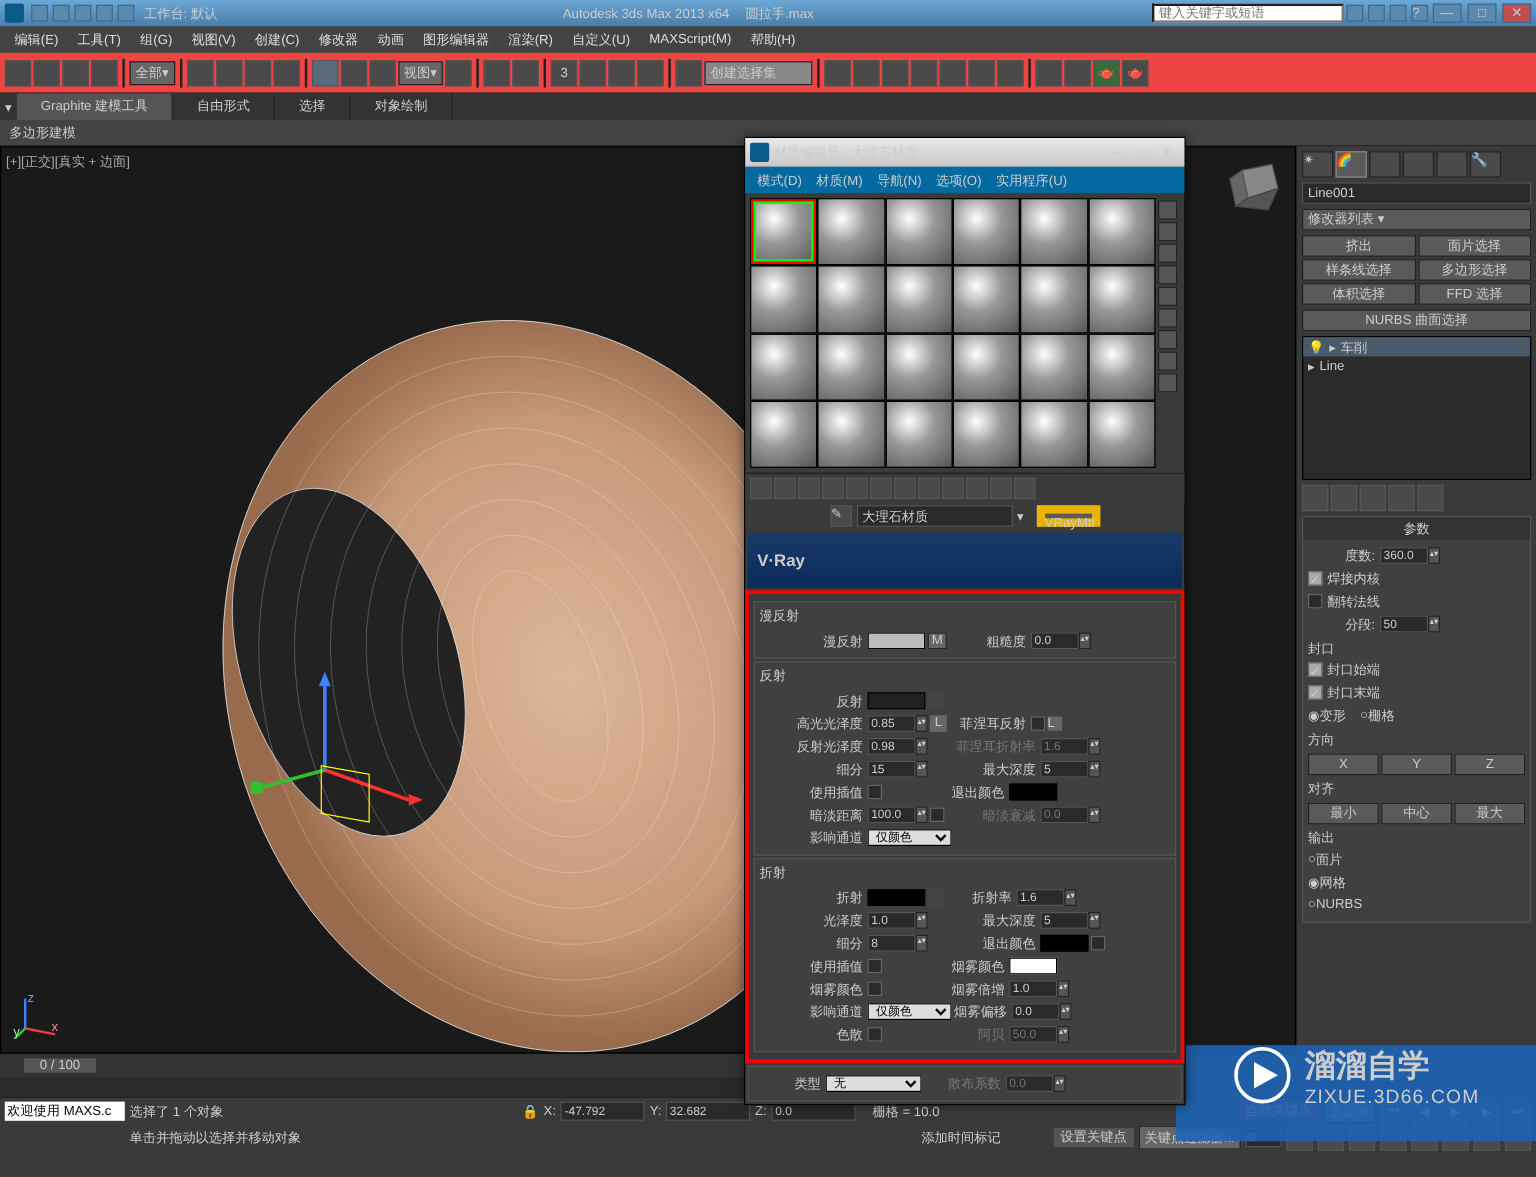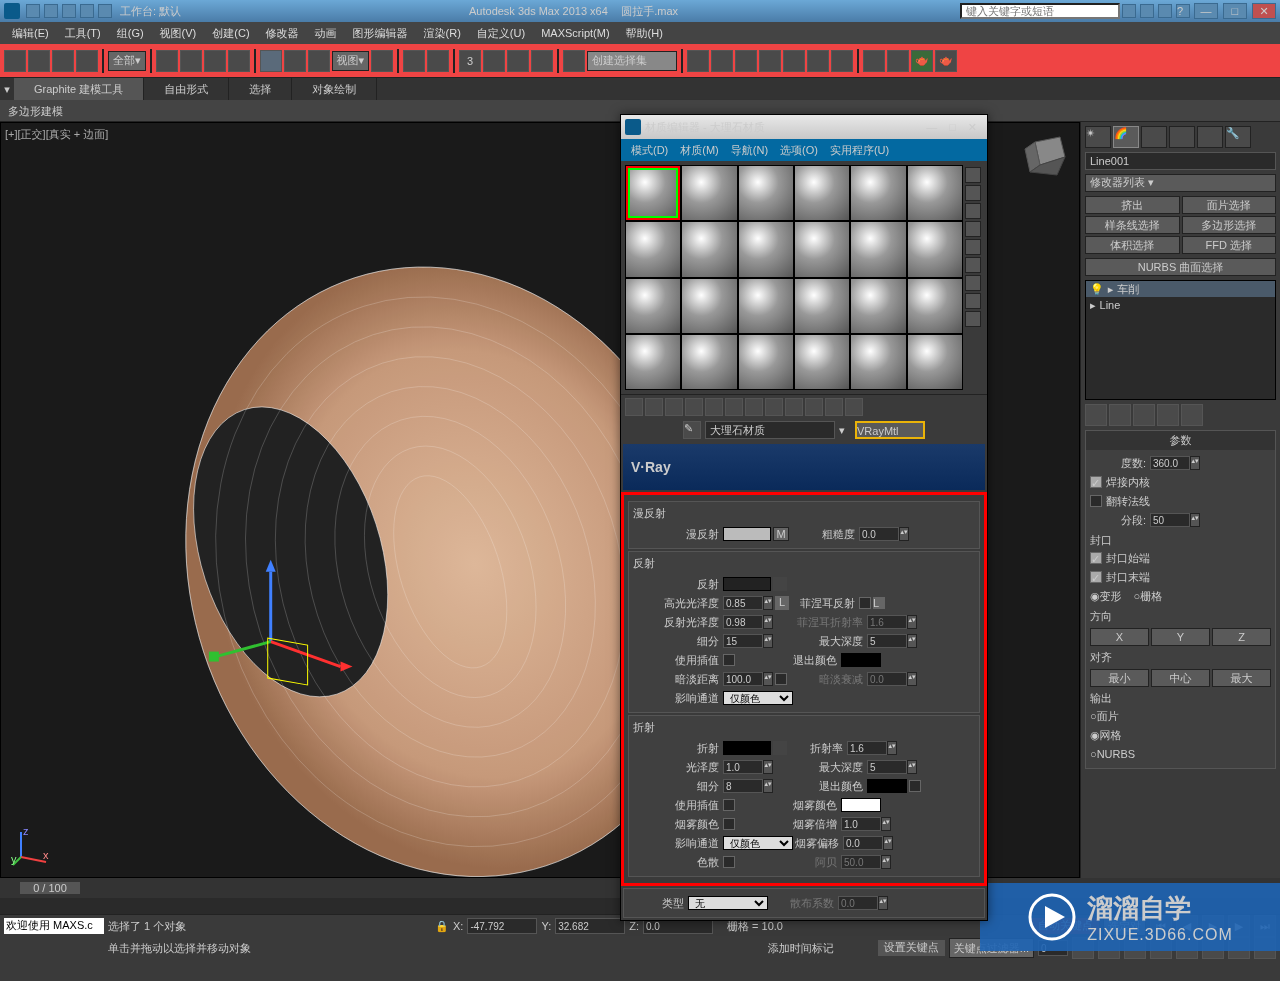--- a/index.html
+++ b/index.html
@@ -33,21 +33,21 @@
 .matdialog .samplegrid{display:flex;padding:4px;}
 .samplegrid .balls{flex:1;display:grid;grid-template-columns:repeat(6,1fr);gap:0;}
 .ball{aspect-ratio:1;background:radial-gradient(circle at 35% 30%,#fff,#999 40%,#555);border:1px solid #000;}
 .ball.sel{box-shadow:inset 0 0 0 2px #f00,inset 0 0 0 4px #0f0;}
 .samplegrid .sidetb{width:20px;display:flex;flex-direction:column;gap:2px;padding:2px;}
 .sidetb div{width:16px;height:16px;background:#555;border:1px solid #222;}
 .mattb{height:24px;background:#3a3a3a;display:flex;align-items:center;padding:0 4px;gap:2px;border-top:1px solid #222;}
 .mattb div{width:18px;height:18px;background:#4a4a4a;border:1px solid #555;}
 .matname{height:24px;display:flex;align-items:center;justify-content:center;gap:4px;padding:4px;}
 .matname .nameinput{width:130px;height:18px;background:#2a2a2a;border:1px solid #555;padding:0 4px;}
-.matname .typebtn{width:70px;height:18px;background:#5a5a5a;border:2px solid #eab308;text-align:left;line-height:16px;}
+.matname .typebtn{width:53px;height:18px;background:#5a5a5a;border:7px solid #eab308;text-align:left;line-height:16px;}
 .vraylogo{height:46px;background:linear-gradient(#1a3a6a,#0a2a5a);margin:2px;color:#fff;display:flex;align-items:center;padding:0 8px;font-size:10px;}
 .redbox{border:3px solid #f00;margin:0;padding:4px;}
 .rollout{border:1px solid #555;margin:2px 0;padding:4px;background:#404040;}
 .rollout .rhead{font-size:11px;margin-bottom:4px;}
 .prow{display:flex;align-items:center;height:18px;margin:1px 0;}
 .prow .plabel{text-align:right;padding-right:4px;}
 .prow .swatch{width:48px;height:14px;background:#888;border:1px solid #000;}
 .prow .spinner{width:40px;height:14px;background:#2a2a2a;border:1px solid #555;padding:0 2px;font-size:10px;}
 .prow .spbtn{width:10px;height:14px;background:#555;border:1px solid #222;font-size:7px;text-align:center;}
 .prow .chk{width:12px;height:12px;background:#2a2a2a;border:1px solid #666;}
@@ -58,21 +58,21 @@
 .cpanel input[type=text]{width:100%;height:18px;background:#2a2a2a;border:1px solid #555;padding:0 4px;color:#ccc;}
 .cpanel .dd{width:100%;height:18px;background:#5a5a5a;border:1px solid #222;padding:0 4px;}
 .cpanel .btngrid{display:grid;grid-template-columns:1fr 1fr;gap:2px;margin:4px 0;}
 .cpanel .btngrid div{height:18px;background:#5a5a5a;border:1px solid #222;text-align:center;line-height:16px;}
 .stacklist{height:120px;background:#2a2a2a;border:1px solid #000;margin:4px 0;}
 .stacklist .sitem{height:16px;padding:0 4px;display:flex;align-items:center;gap:4px;}
 .stacklist .sitem.sel{background:#4a5a6a;}
 .rpanel-rollout{border:1px solid #555;margin:4px 0;padding:4px;background:#404040;}
 .rpanel-rollout .rh{text-align:center;background:#333;margin:-4px -4px 4px -4px;padding:2px;}
 .axisicon{position:absolute;bottom:10px;left:10px;width:40px;height:40px;}
-.watermark{position:absolute;right:0;bottom:30px;width:300px;height:68px;background:rgba(30,100,180,0.9);display:flex;align-items:center;justify-content:center;color:#fff;font-size:24px;gap:10px;}
+.watermark{position:absolute;right:0;bottom:30px;width:300px;height:80px;background:rgba(30,100,180,0.9);display:flex;justify-content:center;color:#fff;font-size:24px;gap:10px;}
 .statusrow{display:flex;align-items:center;height:22px;padding:0 4px;gap:4px;}
 .coordbox{width:70px;height:16px;background:#2a2a2a;border:1px solid #555;padding:0 2px;font-size:10px;}
 </style>
 </head>
 <body>
 
 <div class="titlebar">
   <div class="app-icon"></div>
   <div class="tb-btn"></div>
   <div class="tb-btn"></div>

